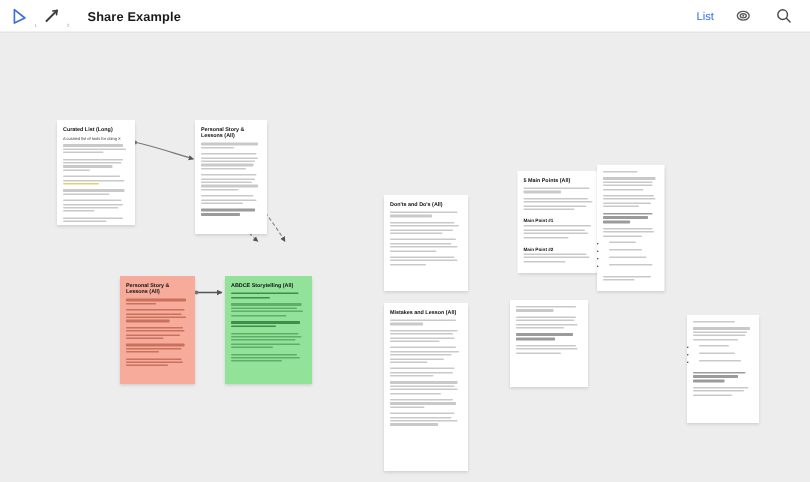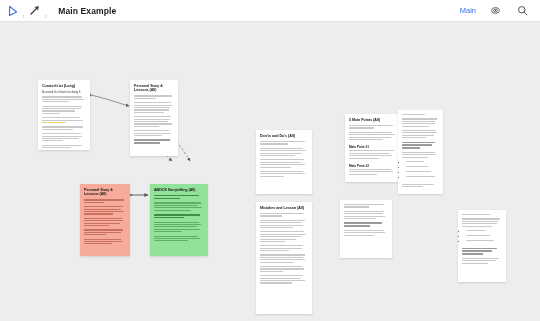--- a/index.html
+++ b/index.html
@@ -96,25 +96,25 @@
       <span class="sub-idx">1</span>
 
       <div class="icon-btn">
         <svg width="11" height="11" viewBox="0 0 11 11">
           <path d="M2 9 L9 2" stroke="#3c3c3c" stroke-width="1.3" stroke-linecap="round"></path>
           <path d="M9 2 L6.2 2.3 M9 2 L8.7 4.8" stroke="#3c3c3c" stroke-width="1.1" stroke-linecap="round"></path>
         </svg>
       </div>
       <span class="sub-idx">2</span>
 
-      <span class="hdr-title">Main Example</span>
+      <span class="hdr-title">Share Example</span>
     </div>
 
     <div class="hdr-right">
-      <span class="share-btn">Main</span>
+      <span class="share-btn">List</span>
 
       <div class="icon-btn">
         <svg width="11" height="11" viewBox="0 0 12 12">
           <ellipse cx="6" cy="6" rx="4.3" ry="3.2" fill="none" stroke="#5a5a5a" stroke-width="1"></ellipse>
           <ellipse cx="6" cy="6" rx="2.2" ry="1.5" fill="none" stroke="#5a5a5a" stroke-width="1"></ellipse>
           <circle cx="6" cy="6" r=".7" fill="#5a5a5a"></circle>
         </svg>
       </div>
 
       <div class="icon-btn">

